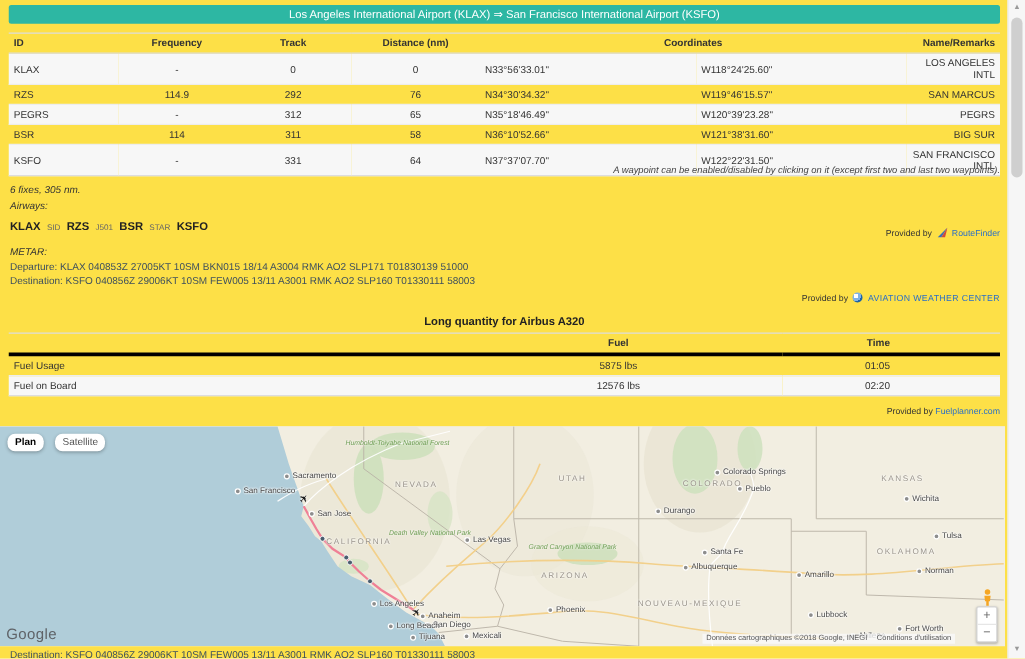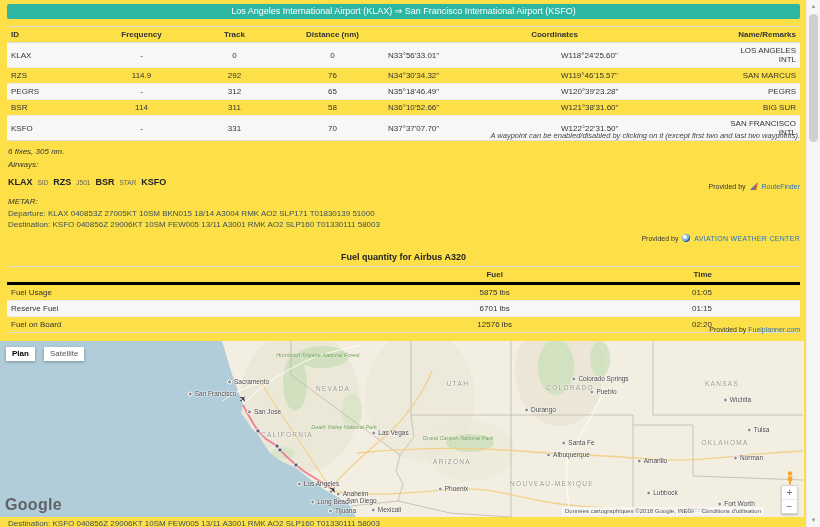--- a/index.html
+++ b/index.html
@@ -63,25 +63,25 @@
           color:#474747;text-shadow:0 0 2px #fff,0 0 2px #fff,0 0 2px #fff;pointer-events:none;}
   .mlabel .dot{display:inline-block;width:3px;height:3px;border-radius:50%;background:#8d8d8d;
                border:1px solid #fff;margin-right:2px;vertical-align:middle;}
   .mstate{position:absolute;transform:translate(-50%,-50%);white-space:nowrap;font-size:6.5px;
           letter-spacing:1.3px;color:#9a948b;text-shadow:0 0 2px #fff,0 0 2px #fff;pointer-events:none;}
   .mpark{position:absolute;transform:translate(-50%,-50%);white-space:nowrap;font-size:5.5px;
          font-style:italic;color:#6f9e55;text-shadow:0 0 2px #fff;pointer-events:none;}
   .plane{position:absolute;font-size:9px;color:#1b1b1b;transform:translate(-50%,-50%) rotate(-48deg);
          text-shadow:0 0 2px #fff;pointer-events:none;}
 
-  .mtbtn{position:absolute;top:6px;height:12px;background:#fff;border-radius:0;
+  .mtbtn{position:absolute;top:6px;height:12px;background:#fff;border-radius:6px;
          box-shadow:0 1px 3px rgba(0,0,0,.3);font-size:8px;line-height:12px;padding:1px 6px;
          color:#555;cursor:pointer;}
   .mtbtn.active{font-weight:bold;color:#000;}
-  .glogo{position:absolute;left:5px;bottom:3px;font-size:16px;font-weight:bold;color:#5f6368;
+  .glogo{position:absolute;left:5px;bottom:3px;font-size:12px;font-weight:normal;color:#5f6368;
          letter-spacing:.3px;cursor:pointer;}
   .attrib{position:absolute;right:40px;bottom:2px;font-size:6px;color:#555;
           background:rgba(250,250,250,.78);padding:1px 3px;white-space:nowrap;}
   .attrib a{color:#555;cursor:pointer;text-decoration:none;margin-left:6px;}
   .pegman{position:absolute;right:9px;bottom:32px;width:10px;height:14px;cursor:grab;}
   .zoomctl{position:absolute;right:6px;bottom:3px;width:15px;background:#fff;border:1px solid #d5d5d5;
            border-radius:2px;box-shadow:0 1px 2px rgba(0,0,0,.25);}
   .zoomctl div{height:13px;line-height:13px;text-align:center;font-size:10px;color:#666;cursor:pointer;}
   .zoomctl div:first-child{border-bottom:1px solid #e6e6e6;}
 
@@ -149,21 +149,21 @@
         <td class="c-tr">311</td>
         <td class="c-di">58</td>
         <td class="c-la">N36°10'52.66"</td>
         <td class="c-lo">W121°38'31.60"</td>
         <td class="c-nm">BIG SUR</td>
       </tr>
       <tr>
         <td class="c-id">KSFO</td>
         <td class="c-fq">-</td>
         <td class="c-tr">331</td>
-        <td class="c-di">70</td>
+        <td class="c-di">64</td>
         <td class="c-la">N37°37'07.70"</td>
         <td class="c-lo">W122°22'31.50"</td>
         <td class="c-nm">SAN FRANCISCO INTL</td>
       </tr>
     </tbody>
   </table>
 
   <div class="note">A waypoint can be enabled/disabled by clicking on it (except first two and last two waypoints).</div>
   <div class="summary">6 fixes, 305 nm.</div>
 
@@ -186,39 +186,34 @@
   <div class="metar-h">METAR:</div>
   <div class="metar-line" style="top:209px;">Departure: KLAX 040853Z 27005KT 10SM BKN015 18/14 A3004 RMK AO2 SLP171 T01830139 51000</div>
   <div class="metar-line" style="top:220px;">Destination: KSFO 040856Z 29006KT 10SM FEW005 13/11 A3001 RMK AO2 SLP160 T01330111 58003</div>
 
   <div class="prov" style="top:234px;">
     <span>Provided by</span>
     <span class="awc-icon"></span>
     <a class="awcname">AVIATION WEATHER CENTER</a>
   </div>
 
-  <div class="fuel-title">Fuel quantity for Airbus A320</div>
+  <div class="fuel-title">Long quantity for Airbus A320</div>
   <table class="fuel">
     <thead>
       <tr>
         <th class="f-lb"></th>
         <th class="f-fu">Fuel</th>
         <th class="f-ti">Time</th>
       </tr>
     </thead>
     <tbody>
       <tr>
         <td class="f-lb">Fuel Usage</td>
         <td class="f-fu">5875 lbs</td>
         <td class="f-ti">01:05</td>
-      </tr>
-      <tr>
-        <td class="f-lb">Reserve Fuel</td>
-        <td class="f-fu">6701 lbs</td>
-        <td class="f-ti">01:15</td>
       </tr>
       <tr>
         <td class="f-lb">Fuel on Board</td>
         <td class="f-fu">12576 lbs</td>
         <td class="f-ti">02:20</td>
       </tr>
     </tbody>
   </table>
 
   <div class="prov" style="top:326px;">

